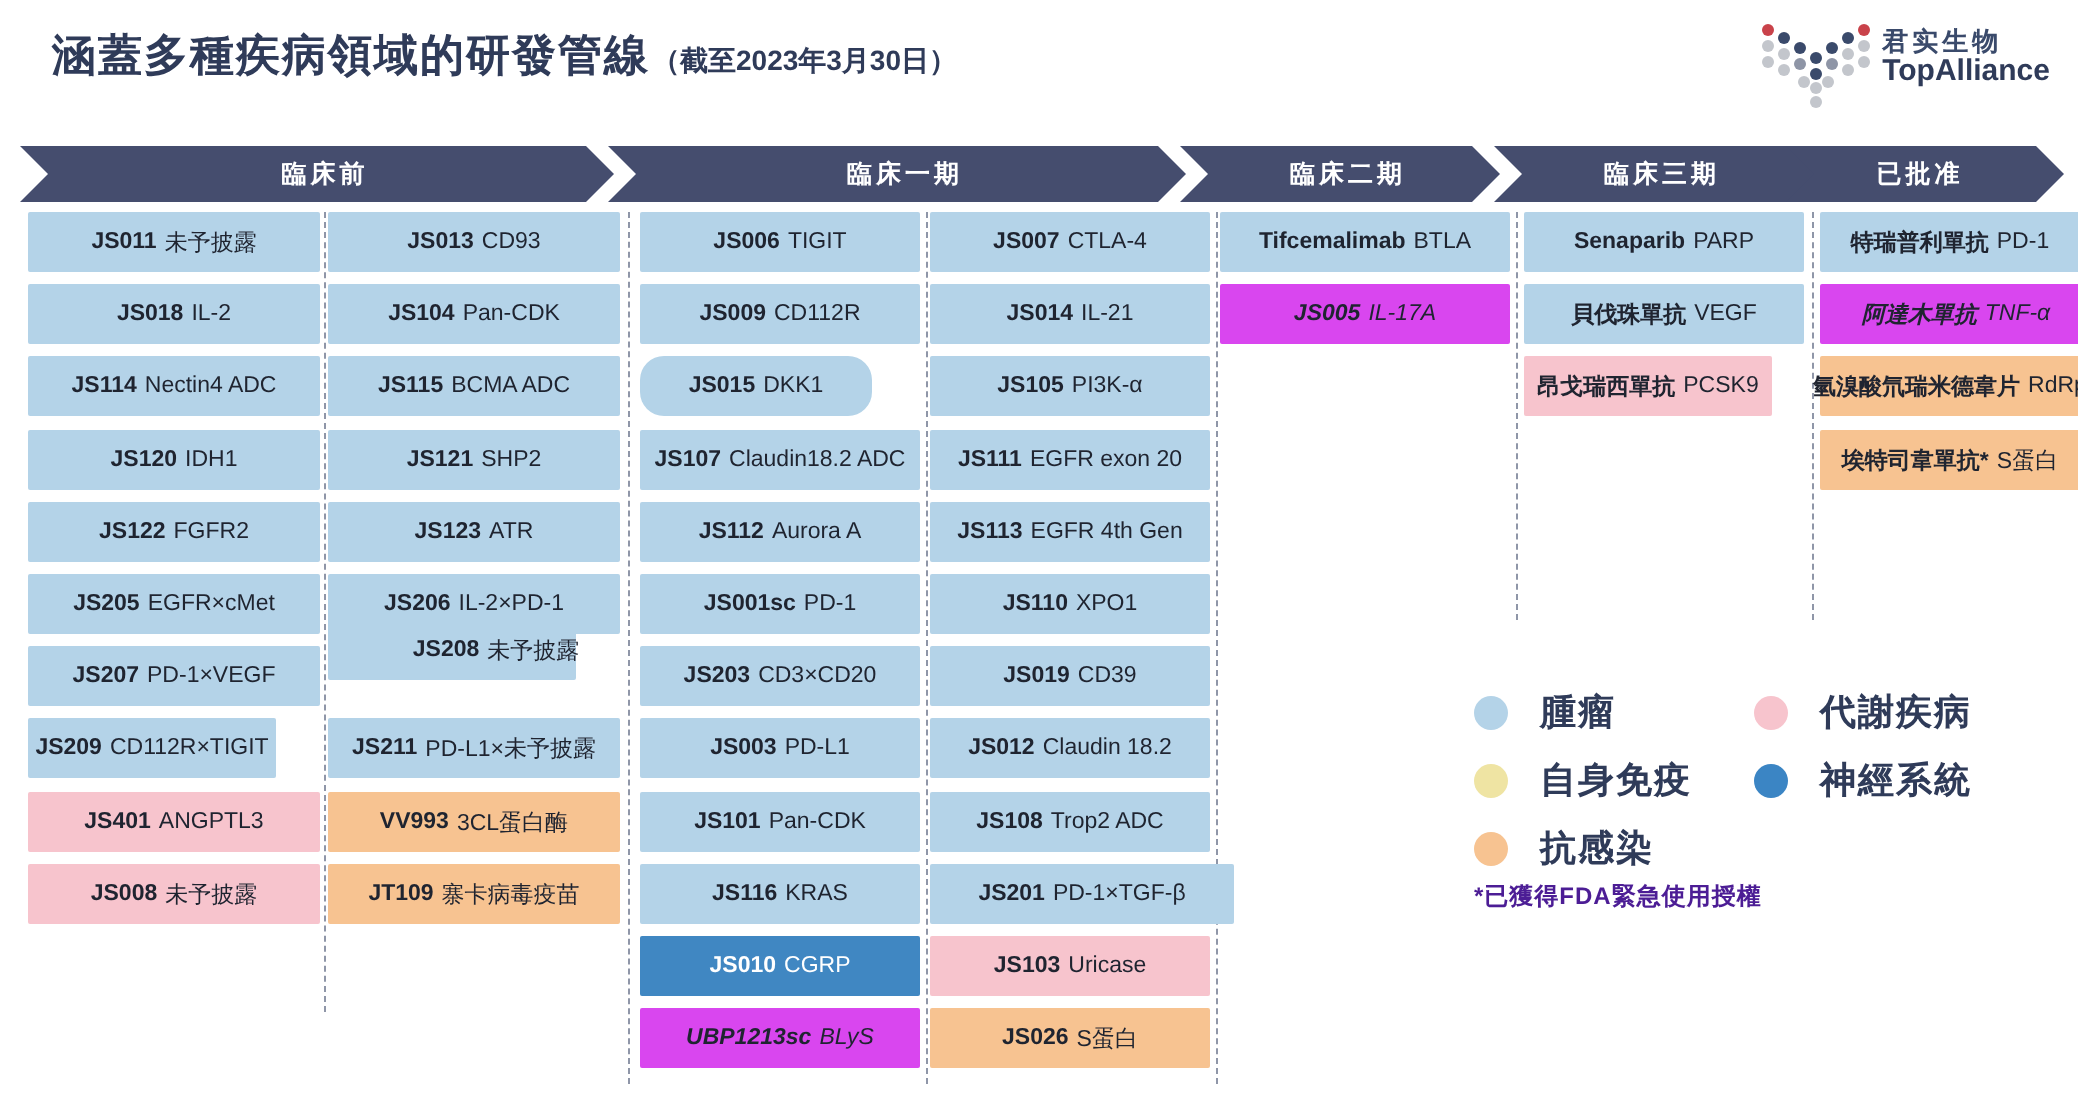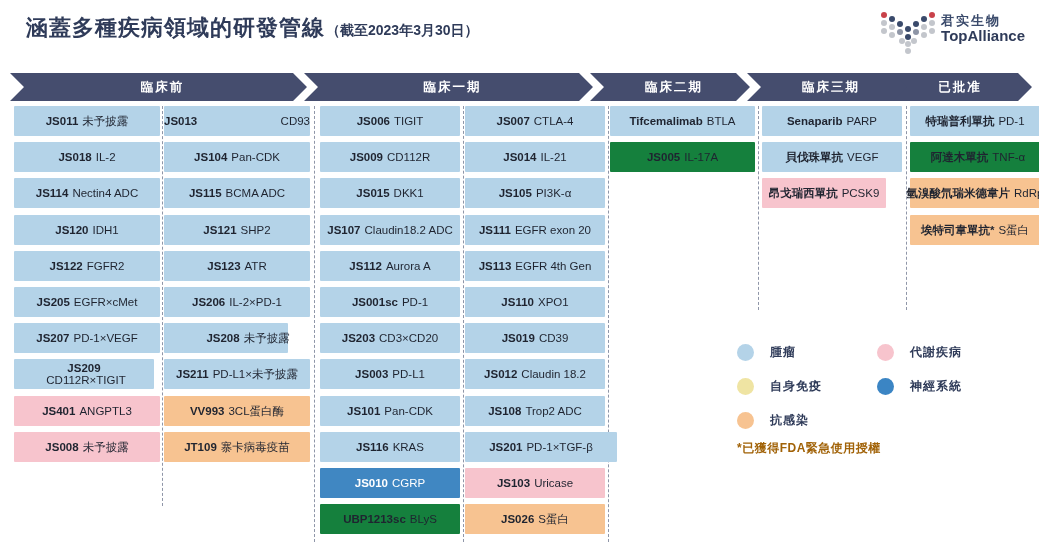--- a/index.html
+++ b/index.html
@@ -70,42 +70,42 @@
     box-sizing:border-box;
     display:flex;align-items:center;justify-content:center;
     font-size:11.5px;color:#1f2430;
     height:30px;border-radius:1px;
     white-space:nowrap;
   }
   .cell .code{font-weight:bold;}
   .cell .tgt{font-weight:normal;margin-left:4px;}
   .c-onc{background:#b4d3e8;}
   .c-meta{background:#f7c4cd;}
-  .c-auto{background:#15803d;}
+  .c-auto{background:#d946ef;font-style:italic;}
   .c-neu{background:#4087c2;}
   .c-neu .code,.c-neu .tgt{color:#ffffff;}
   .c-inf{background:#f7c391;}
 
   .divider{
     position:absolute;top:0;width:0;
     border-left:1.5px dashed #8f96a8;
   }
 
   
   #legend{
     position:absolute;left:737px;top:344px;width:290px;height:120px;
   }
   .leg-item{position:absolute;display:flex;align-items:center;}
   .leg-dot{width:17px;height:17px;border-radius:50%;display:block;}
   .leg-label{
-    margin-left:16px;font-size:12px;font-weight:bold;color:#2f3b59;letter-spacing:1px;
+    margin-left:16px;font-size:18px;font-weight:bold;color:#2f3b59;letter-spacing:1px;
   }
   #footnote{
     position:absolute;left:737px;top:440px;
-    font-size:12px;font-weight:bold;color:#a16207;letter-spacing:0.5px;
+    font-size:12px;font-weight:bold;color:#4c1d95;letter-spacing:0.5px;
   }
 </style>
 </head>
 <body>
 
 <div id="page-header">
 
   <div id="title-block">
     <span id="title-main">涵蓋多種疾病領域的研發管線</span>
     <span id="title-sub">（截至2023年3月30日）</span>
@@ -191,35 +191,35 @@
         <span class="tgt">FGFR2</span>
       </div>
       <div class="cell c-onc" style="top: 181px; width: 146px;">
         <span class="code">JS205</span>
         <span class="tgt">EGFR×cMet</span>
       </div>
       <div class="cell c-onc" style="top: 217px; width: 146px;">
         <span class="code">JS207</span>
         <span class="tgt">PD-1×VEGF</span>
       </div>
-      <div class="cell c-onc" style="top: 253px; width: 140px; flex-direction: column;">
+      <div class="cell c-onc" style="top: 253px; width: 124px;">
         <span class="code">JS209</span>
         <span class="tgt">CD112R×TIGIT</span>
       </div>
       <div class="cell c-meta" style="top: 290px; width: 146px;">
         <span class="code">JS401</span>
         <span class="tgt">ANGPTL3</span>
       </div>
       <div class="cell c-meta" style="top: 326px; width: 146px;">
         <span class="code">JS008</span>
         <span class="tgt">未予披露</span>
       </div>
     </div>
     <div class="col" style="left: 154px; width: 146px; height: 442px;">
-      <div class="cell c-onc" style="top: 0px; width: 146px; justify-content: space-between;">
+      <div class="cell c-onc" style="top: 0px; width: 146px;">
         <span class="code">JS013</span>
         <span class="tgt">CD93</span>
       </div>
       <div class="cell c-onc" style="top: 36px; width: 146px;">
         <span class="code">JS104</span>
         <span class="tgt">Pan-CDK</span>
       </div>
       <div class="cell c-onc" style="top: 72px; width: 146px;">
         <span class="code">JS115</span>
         <span class="tgt">BCMA ADC</span>
@@ -229,21 +229,21 @@
         <span class="tgt">SHP2</span>
       </div>
       <div class="cell c-onc" style="top: 145px; width: 146px;">
         <span class="code">JS123</span>
         <span class="tgt">ATR</span>
       </div>
       <div class="cell c-onc" style="top: 181px; width: 146px;">
         <span class="code">JS206</span>
         <span class="tgt">IL-2×PD-1</span>
       </div>
-      <div class="cell c-onc" style="top: 217px; width: 124px; padding-left: 44px;">
+      <div class="cell c-onc" style="top: 204px; width: 124px; padding-left: 44px;">
         <span class="code">JS208</span>
         <span class="tgt">未予披露</span>
       </div>
       <div class="cell c-onc" style="top: 253px; width: 146px;">
         <span class="code">JS211</span>
         <span class="tgt">PD-L1×未予披露</span>
       </div>
       <div class="cell c-inf" style="top: 290px; width: 146px;">
         <span class="code">VV993</span>
         <span class="tgt">3CL蛋白酶</span>
@@ -255,21 +255,21 @@
     </div>
     <div class="col" style="left: 310px; width: 140px; height: 442px;">
       <div class="cell c-onc" style="top: 0px; width: 140px;">
         <span class="code">JS006</span>
         <span class="tgt">TIGIT</span>
       </div>
       <div class="cell c-onc" style="top: 36px; width: 140px;">
         <span class="code">JS009</span>
         <span class="tgt">CD112R</span>
       </div>
-      <div class="cell c-onc" style="top: 72px; width: 140px;">
+      <div class="cell c-onc" style="top: 72px; width: 116px; border-radius: 12px;">
         <span class="code">JS015</span>
         <span class="tgt">DKK1</span>
       </div>
       <div class="cell c-onc" style="top: 109px; width: 140px;">
         <span class="code">JS107</span>
         <span class="tgt">Claudin18.2 ADC</span>
       </div>
       <div class="cell c-onc" style="top: 145px; width: 140px;">
         <span class="code">JS112</span>
         <span class="tgt">Aurora A</span>

